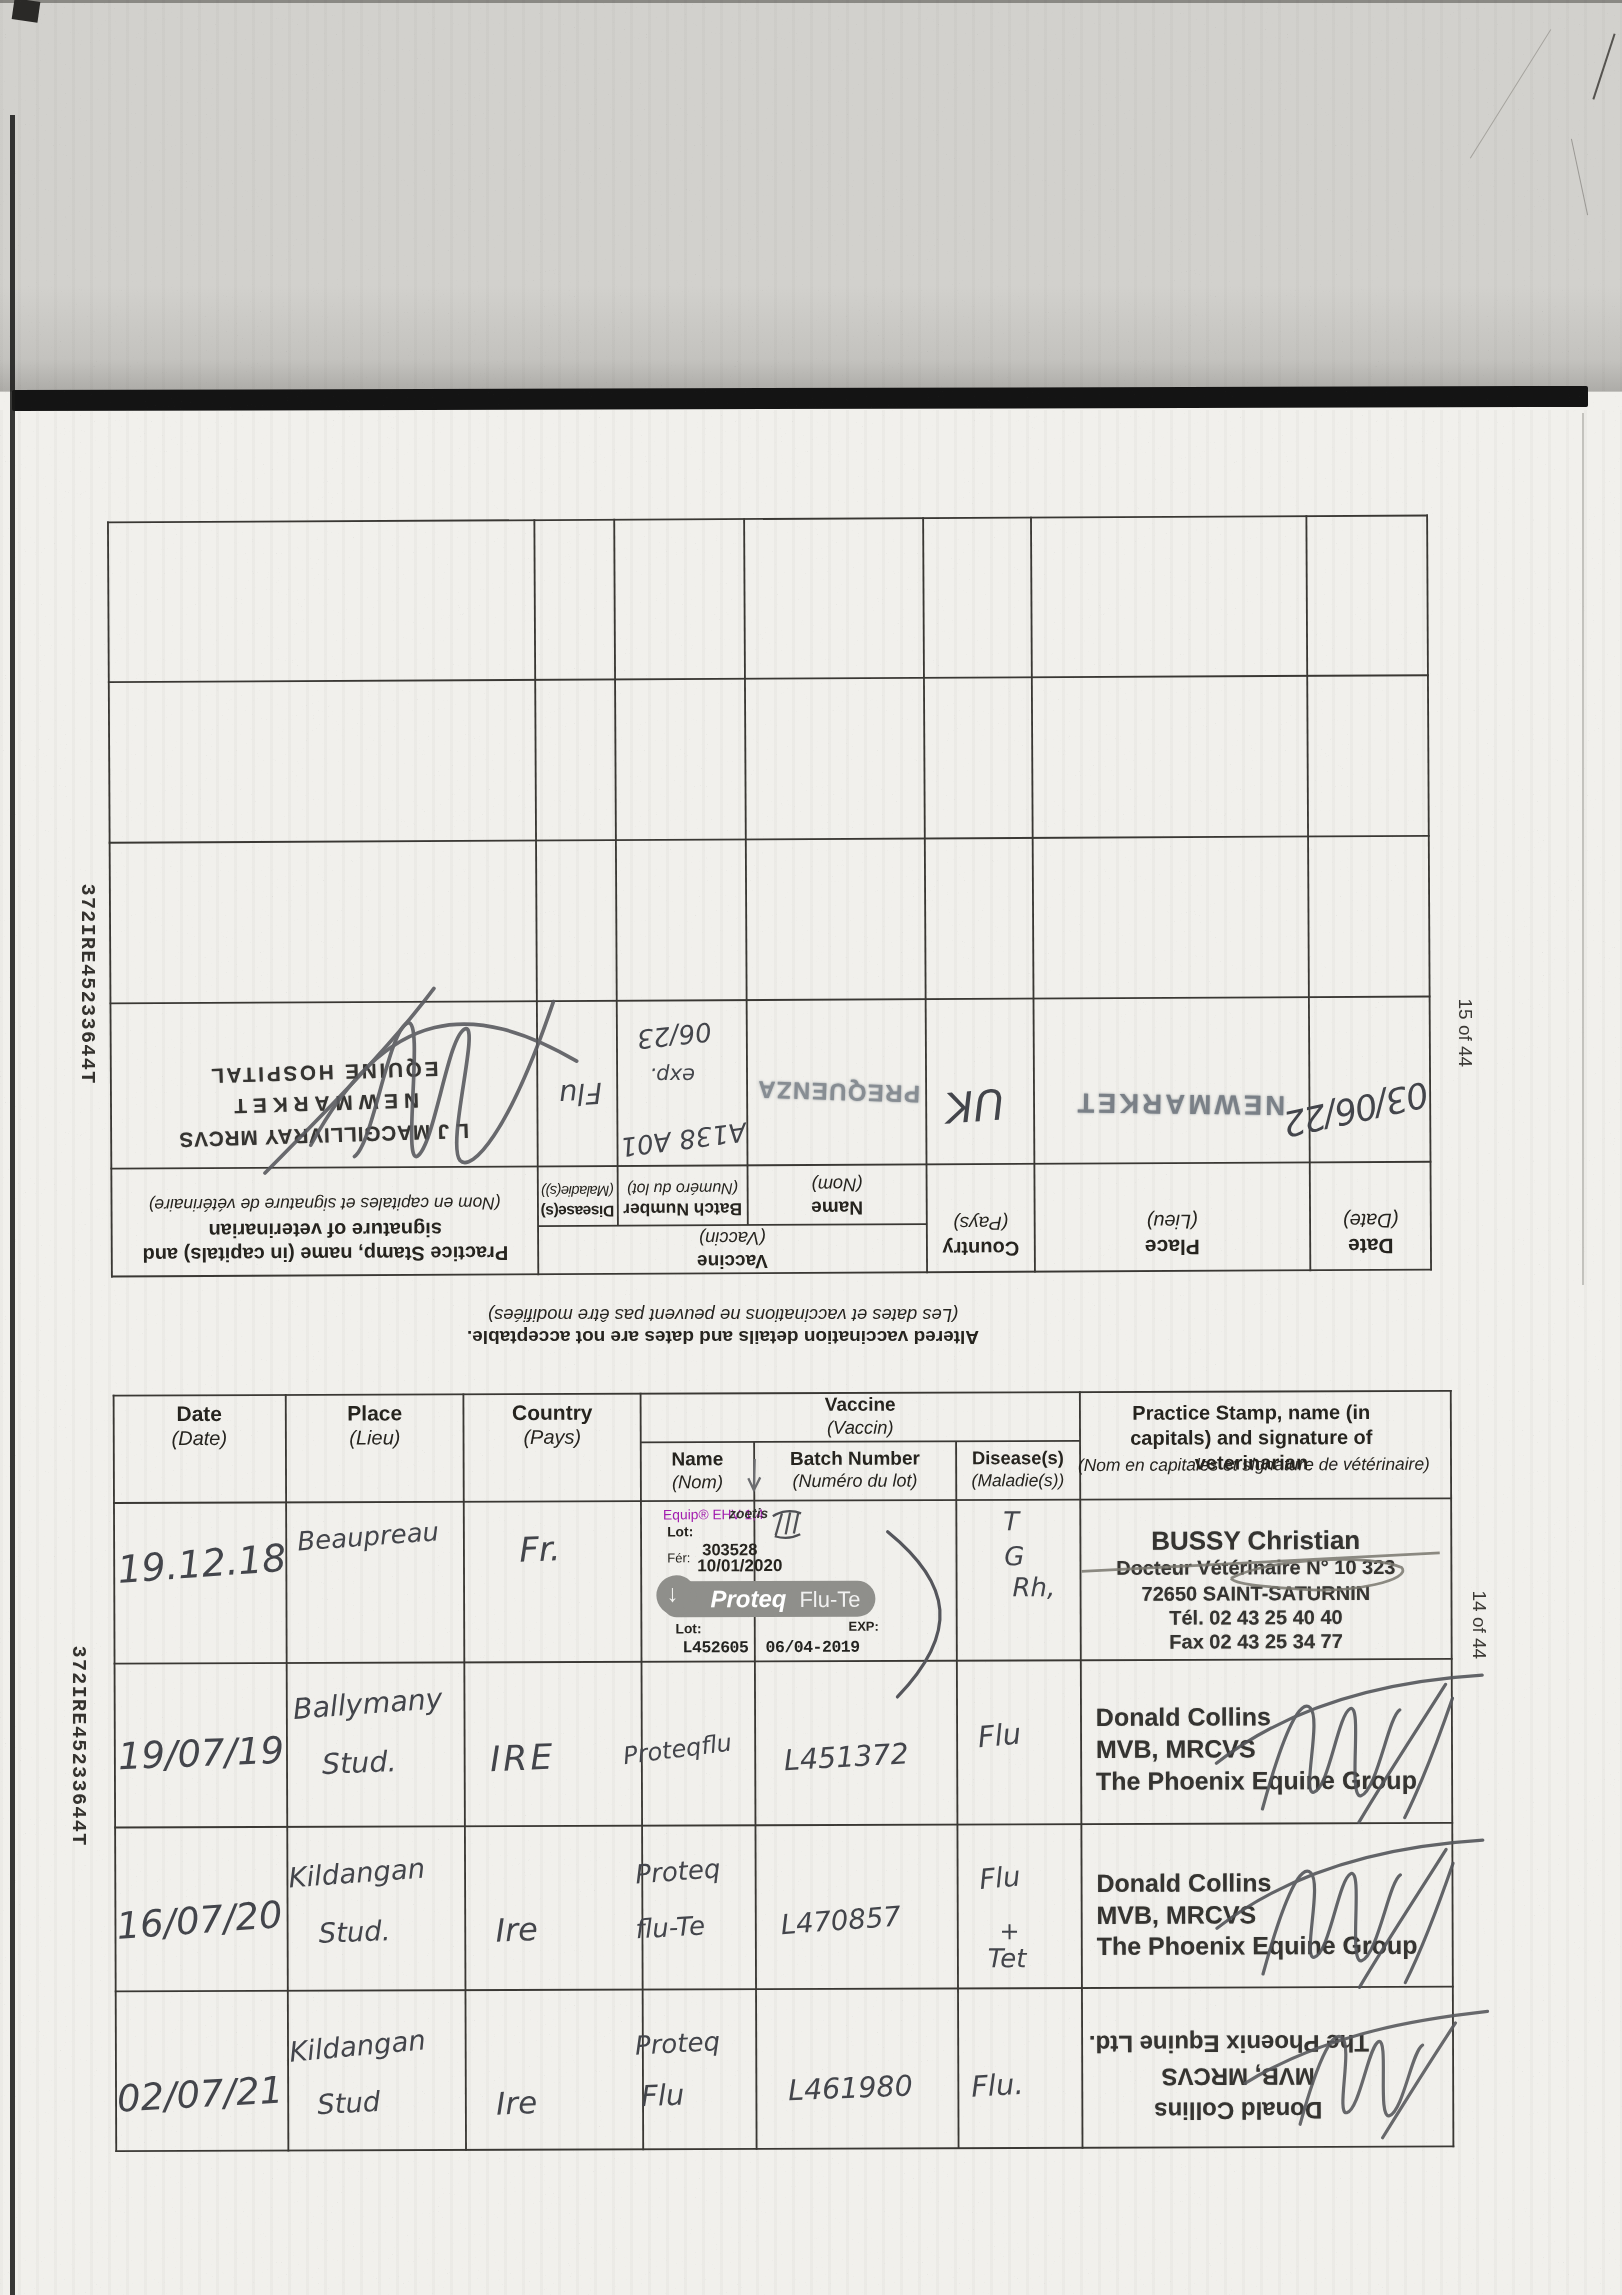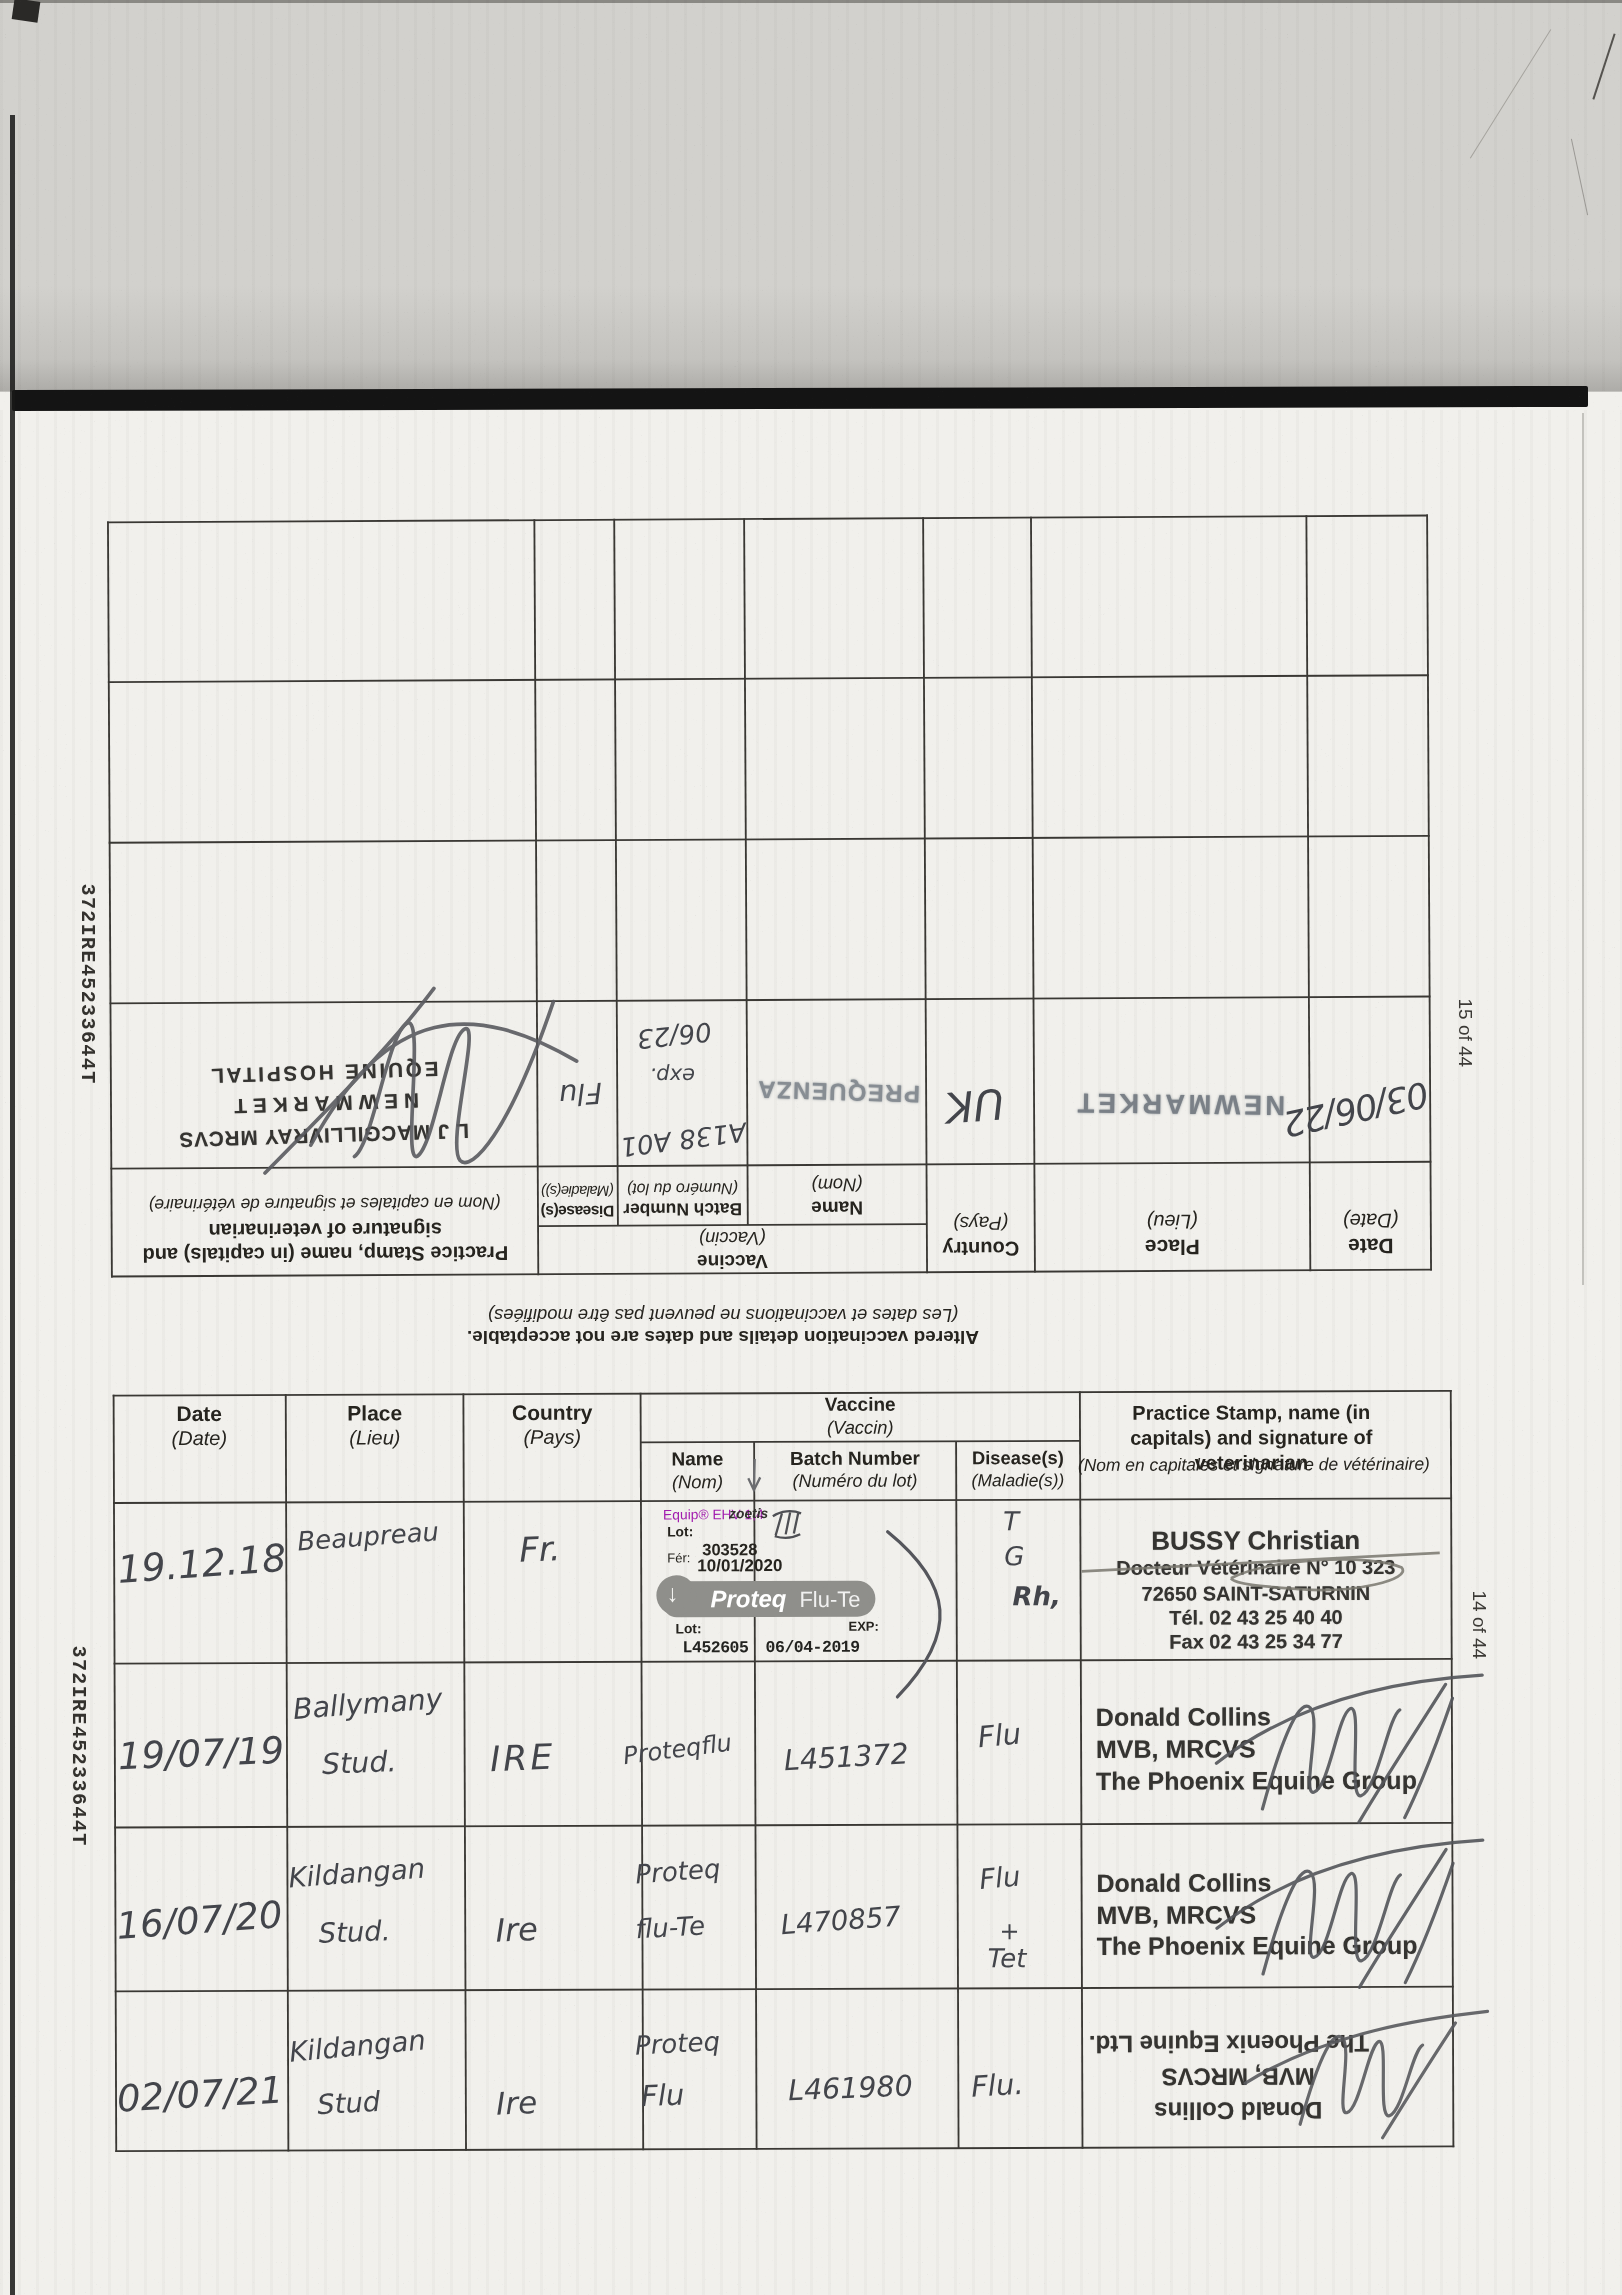--- a/index.html
+++ b/index.html
@@ -174,21 +174,21 @@
     <div class="abs print" style="left:562px;top:229px;font-size:13.8px;font-weight:bold;">Lot:</div>
     <div class="abs mono" style="left:569px;top:246px;font-size:16.5px;font-weight:bold;color:#232320;letter-spacing:-0.5px;">L452605</div>
     <div class="abs mono" style="left:652px;top:246px;font-size:16.5px;font-weight:bold;color:#232320;letter-spacing:-0.5px;">06/04-2019</div>
     <div class="abs print" style="left:735px;top:227px;font-size:13px;font-weight:bold;">EXP:</div>
 
     <svg class="lineart" width="101" height="184" style="left:763px;top:133px;" viewBox="0 0 220 400">
       <path d="M25,15 C165,130 180,235 45,375" stroke="#55565c" stroke-width="7" fill="none" stroke-linecap="round"></path>
     </svg>
     <div class="abs hw" style="left:890px;top:115px;font-size:26px;">T</div>
     <div class="abs hw" style="left:891px;top:150px;font-size:26px;">G</div>
-    <div class="abs hw" style="left:899px;top:190px;font-size:26px;font-weight:bold;">Rh,</div>
+    <div class="abs hw" style="left:899px;top:181px;font-size:26px;">Rh,</div>
 
     <div class="abs stamp-dark ctr" style="left:982px;top:135px;width:321px;font-size:26px;">BUSSY Christian</div>
     <div class="abs stamp-dark ctr" style="left:982px;top:166px;width:321px;font-size:20px;">Docteur Vétérinaire N° 10 323</div>
     <div class="abs stamp-dark ctr" style="left:982px;top:192px;width:321px;font-size:20px;">72650 SAINT-SATURNIN</div>
     <div class="abs stamp-dark ctr" style="left:982px;top:216px;width:321px;font-size:20px;">Tél. 02 43 25 40 40</div>
     <div class="abs stamp-dark ctr" style="left:982px;top:240px;width:321px;font-size:20px;">Fax 02 43 25 34 77</div>
     <svg class="lineart" width="372" height="69" style="left:966px;top:152px;" viewBox="0 0 810 150">
       <g stroke="#7a786f" stroke-width="6" fill="none" opacity="0.85">
         <path d="M5,62 L785,24"></path>
         <path d="M330,78 C420,32 640,26 702,56 C724,82 600,112 480,102 C400,96 340,92 330,78"></path>

